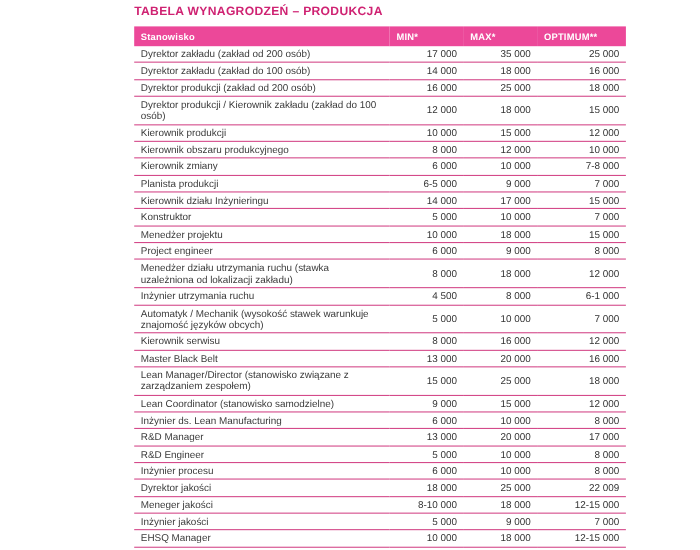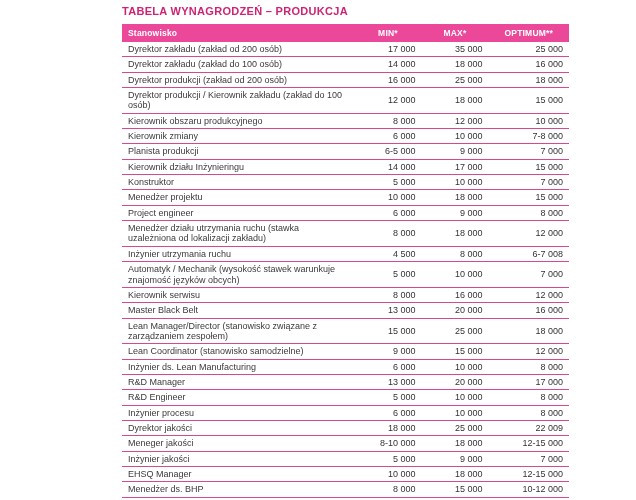--- a/index.html
+++ b/index.html
@@ -30,21 +30,21 @@
   col.c-opt { width: 18%; }
   thead th {
     background: #ec4899;
     color: #ffffff;
     font-size: 8.5px;
     font-weight: bold;
     padding: 4px 6px;
     text-align: left;
     letter-spacing: 0.2px;
   }
-  thead th.num { text-align: center; }
+  thead th.num { text-align: left; }
   tbody td {
     font-size: 9px;
     color: #3a3a3a;
     line-height: 1.15;
     padding: 2px 6px;
     border-bottom: 1px solid #d44a8a;
     vertical-align: middle;
   }
   tbody td.num {
     text-align: right;
@@ -92,20 +92,26 @@
             <td class="num">25 000</td>
             <td class="num">18 000</td>
           </tr>
           <tr>
             <td>Dyrektor produkcji / Kierownik zakładu (zakład do 100 osób)</td>
             <td class="num">12 000</td>
             <td class="num">18 000</td>
             <td class="num">15 000</td>
           </tr>
           <tr>
+            <td>Kierownik produkcji</td>
+            <td class="num">10 000</td>
+            <td class="num">15 000</td>
+            <td class="num">12 000</td>
+          </tr>
+          <tr>
             <td>Kierownik obszaru produkcyjnego</td>
             <td class="num">8 000</td>
             <td class="num">12 000</td>
             <td class="num">10 000</td>
           </tr>
           <tr>
             <td>Kierownik zmiany</td>
             <td class="num">6 000</td>
             <td class="num">10 000</td>
             <td class="num">7-8 000</td>
@@ -143,21 +149,21 @@
           <tr>
             <td>Menedżer działu utrzymania ruchu (stawka uzależniona od lokalizacji zakładu)</td>
             <td class="num">8 000</td>
             <td class="num">18 000</td>
             <td class="num">12 000</td>
           </tr>
           <tr>
             <td>Inżynier utrzymania ruchu</td>
             <td class="num">4 500</td>
             <td class="num">8 000</td>
-            <td class="num">6-7 008</td>
+            <td class="num">6-1 000</td>
           </tr>
           <tr>
             <td>Automatyk / Mechanik (wysokość stawek warunkuje znajomość języków obcych)</td>
             <td class="num">5 000</td>
             <td class="num">10 000</td>
             <td class="num">7 000</td>
           </tr>
           <tr>
             <td>Kierownik serwisu</td>
             <td class="num">8 000</td>

